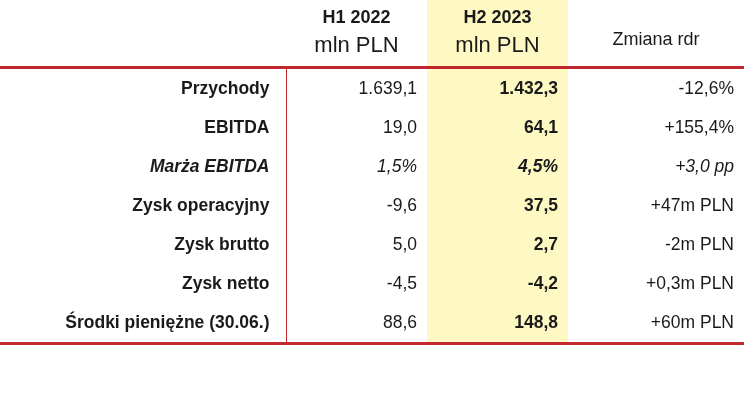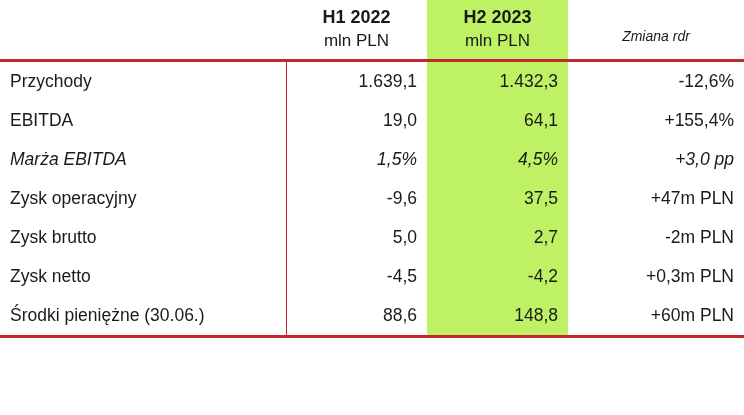--- a/index.html
+++ b/index.html
@@ -43,60 +43,60 @@
     text-align: center;
     line-height: 1.32;
     padding: 6px 10px 7px 10px;
   }
   .hdr-title {
     font-weight: bold;
     font-size: 18px;
     white-space: nowrap;
   }
   .hdr-sub {
-    font-size: 17px;
+    font-size: 22px;
     white-space: nowrap;
   }
   .hdr-single {
-    font-size: 14px;
+    font-size: 18px;
     white-space: nowrap;
     padding-bottom: 7px;
-    font-style: italic;
-  }
-
-  
-  .shade { background: #bef264; }
+  }
+
+  
+  .shade { background: #fef9c3; }
 
   
   .rule-row td {
     padding: 0;
     height: 0;
   }
   .rule {
     height: 3px;
     background: #c0282d;
     font-size: 0;
     line-height: 0;
   }
 
   
   tbody td {
     padding: 9px 10px;
     vertical-align: middle;
     white-space: nowrap;
   }
   td.label {
-    text-align: left;
+    text-align: right;
     padding-right: 16px;
+    font-weight: bold;
   }
   td.num {
     text-align: right;
   }
   td.num.h2 {
-    font-weight: normal;
+    font-weight: bold;
   }
   
   td.label {
     border-right: 1px solid #c0282d;
   }
   tr.italic td { font-style: italic; }
 
   
   .rule-bottom {
     height: 3px;

